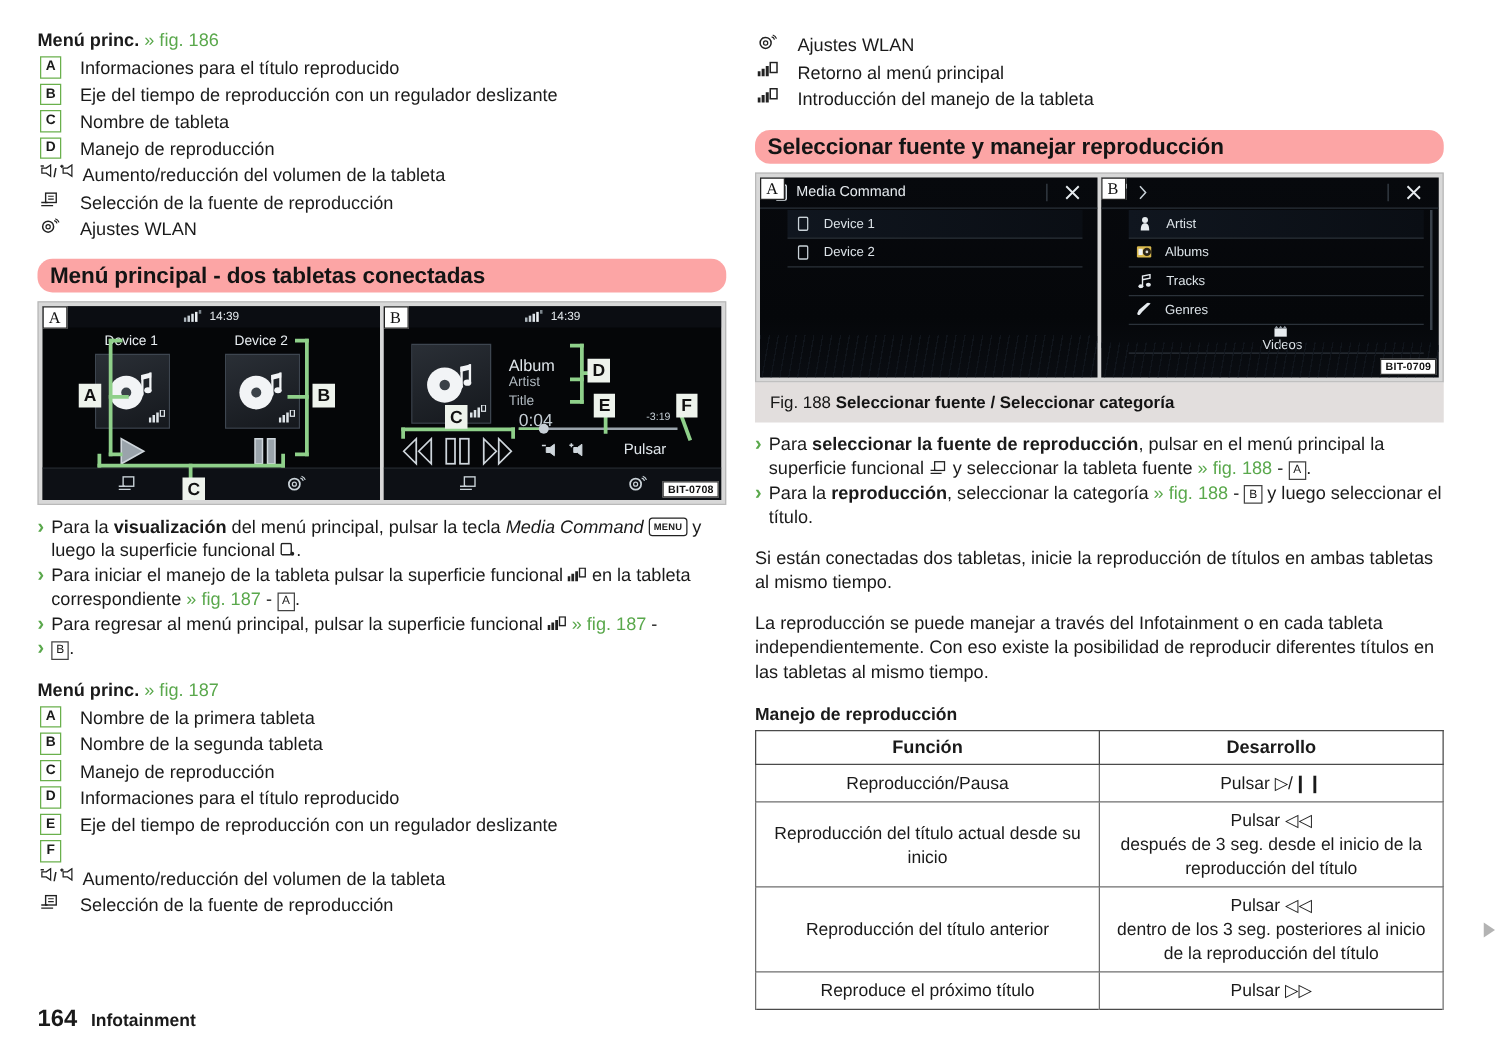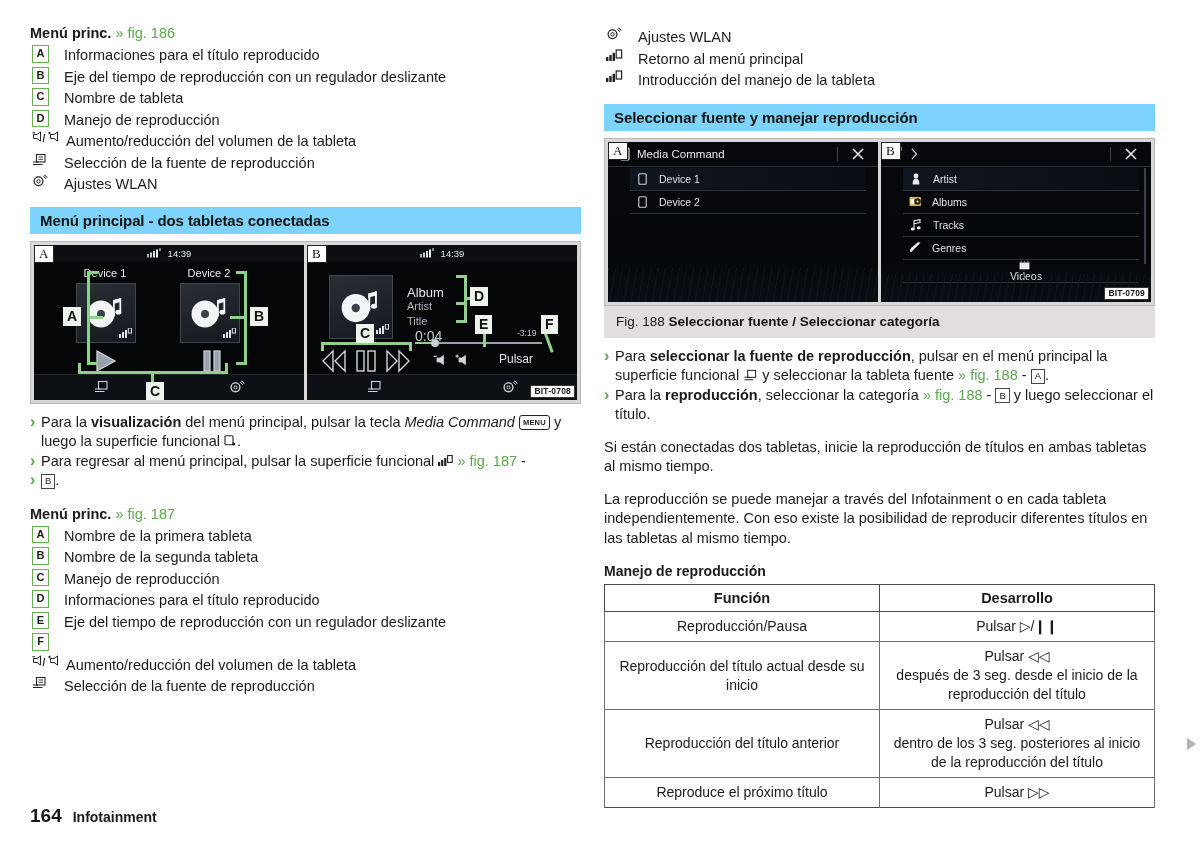--- a/index.html
+++ b/index.html
@@ -30,23 +30,24 @@
   .keybox{
     display:inline-block;border:1.4px solid #6ab04c;color:#1a1a1a;
     font-size:11px;line-height:11px;font-weight:bold;
     padding:2px 3.5px 2.5px 3.5px;background:#fff;min-width:8px;text-align:center;
     font-family:"Liberation Sans", sans-serif;
   }
   .legend .txt{padding-left:2px;}
 
   
   .secbar{
-    background:#7dd3fc;height:27px;display:flex;align-items:center;
-    padding-left:10px;font-size:15px;font-weight:bold;color:#141414;
+    background:#fca5a5;height:27px;display:flex;align-items:center;
+    padding-left:10px;font-size:18px;font-weight:bold;color:#141414;
     letter-spacing:-0.1px;
+    border-radius:12px;
   }
 
   
   .figwrap{border:1px solid #b9b9b9;background:#d8d8d8;padding:3px;box-sizing:border-box;}
   .screens{display:flex;gap:3px;position:relative;}
   .screen{
     position:relative;background:#050608;overflow:hidden;flex:1 1 0;
   }
   .cap{
     background:#e2dedd;color:#141414;font-size:13.5px;line-height:17px;
@@ -412,20 +413,26 @@
         </div>
       </div>
     </div>
 
 
     <div class="bullets">
       <div class="bl">Para la <b>visualización</b> del menú principal, pulsar la tecla <i>Media&nbsp;Command</i> <span class="keyinline">MENU</span> y luego la superficie funcional <svg width="13" height="12" viewBox="0 0 13 12" style="display:inline-block;vertical-align:-1px;">
             <rect x="1" y="0.8" width="8" height="9" rx="1" fill="none" stroke="#222" stroke-width="1.1"></rect>
             <circle cx="9.8" cy="9" r="1.6" fill="#222"></circle>
           </svg>.</div>
+      <div class="bl">Para iniciar el manejo de la tableta pulsar la superficie funcional <svg width="15" height="12" viewBox="0 0 15 12" style="display:inline-block;vertical-align:-1px;">
+            <rect x="0" y="7" width="2.2" height="4" fill="#222"></rect>
+            <rect x="3.1" y="5" width="2.2" height="6" fill="#222"></rect>
+            <rect x="6.2" y="3" width="2.2" height="8" fill="#222"></rect>
+            <rect x="9.6" y="0.5" width="4.6" height="7" fill="none" stroke="#222" stroke-width="1.1"></rect>
+          </svg> en la tableta correspondiente <span class="figref">» fig. 187</span> - <span class="keysm">A</span>.</div>
       <div class="bl">Para regresar al menú principal, pulsar la superficie funcional <svg width="15" height="12" viewBox="0 0 15 12" style="display:inline-block;vertical-align:-1px;">
             <rect x="0" y="7" width="2.2" height="4" fill="#222"></rect>
             <rect x="3.1" y="5" width="2.2" height="6" fill="#222"></rect>
             <rect x="6.2" y="3" width="2.2" height="8" fill="#222"></rect>
             <rect x="9.6" y="0.5" width="4.6" height="7" fill="none" stroke="#222" stroke-width="1.1"></rect>
           </svg> <span class="figref">» fig. 187</span> -</div>
       <div class="bl" style="padding-left:11px;"><span class="keysm">B</span>.</div>
     </div>
 
     <div class="lead" style="margin-top:14px;">

